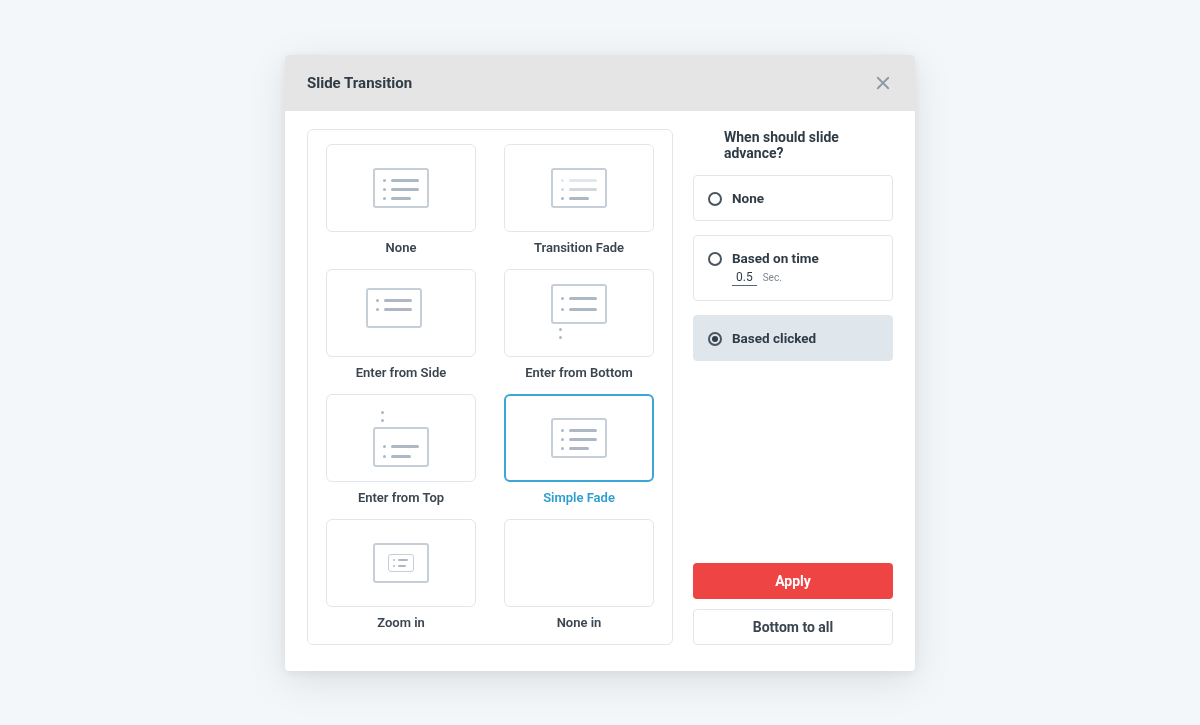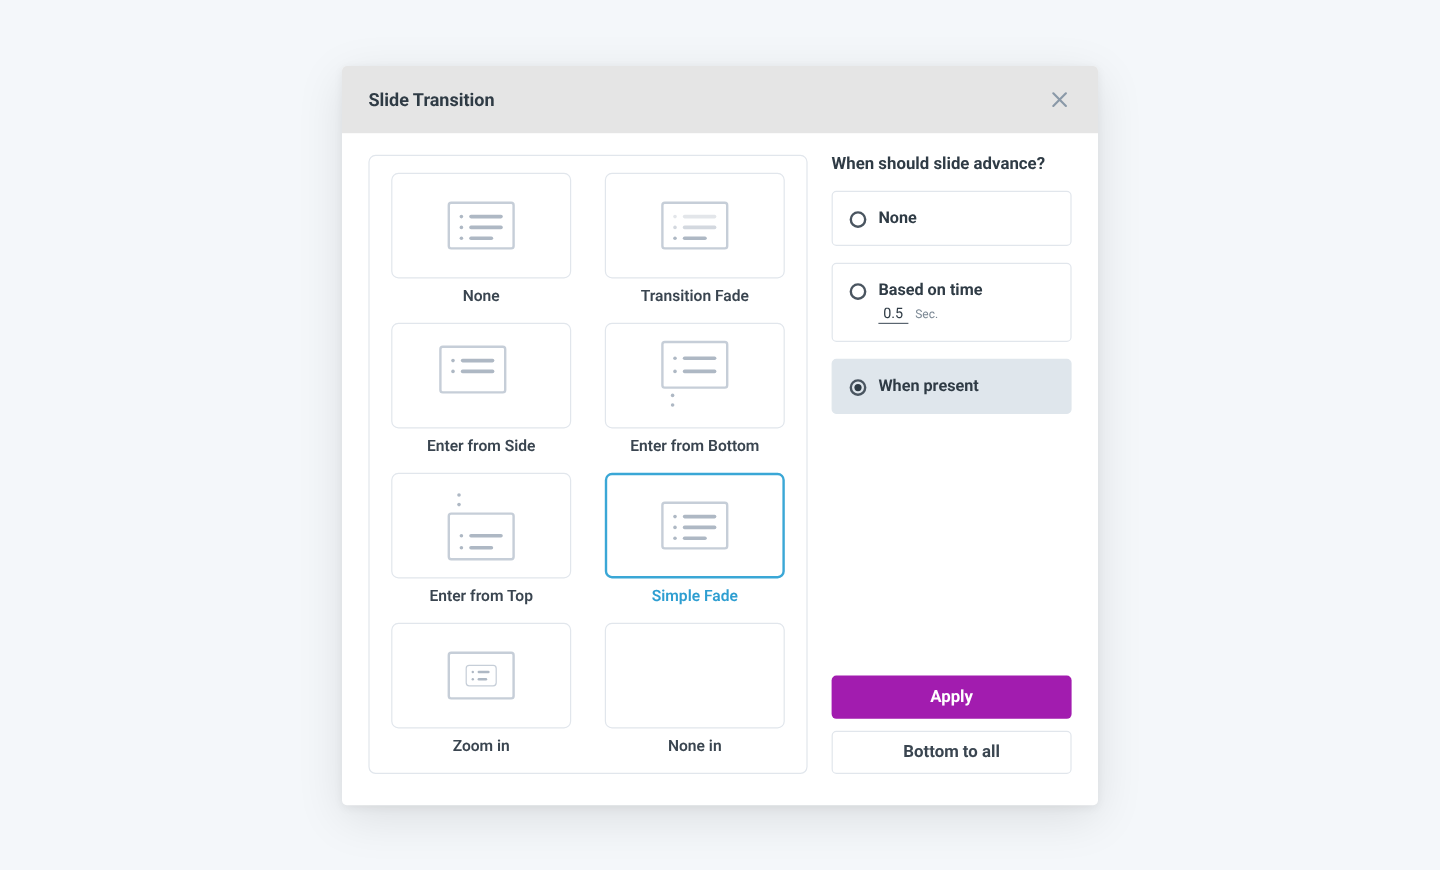--- a/index.html
+++ b/index.html
@@ -83,20 +83,21 @@
   .side-panel {
     width: 200px;
     display: flex;
     flex-direction: column;
   }
   .side-title {
     font-size: 14px;
     font-weight: 700;
     color: #2f3b45;
     margin-bottom: 14px;
+    margin-left: 31px;
   }
   .radio-group {
     display: flex;
     flex-direction: column;
     gap: 14px;
   }
   .radio-card {
     border: 1px solid #e1e6ec;
     border-radius: 4px;
     padding: 14px 14px;
@@ -166,21 +167,21 @@
     height: 36px;
     border-radius: 4px;
     font-size: 14px;
     font-weight: 700;
     display: flex;
     align-items: center;
     justify-content: center;
     cursor: pointer;
   }
   .btn-primary {
-    background: #a21caf;
+    background: #ef4444;
     color: #fff;
   }
   .btn-secondary {
     background: #fff;
     color: #3a4550;
     border: 1px solid #e1e6ec;
   }
   
   .slide-glyph {
     border: 2px solid #c6ced8;
@@ -341,21 +342,21 @@
             <div class="time-row">
               <span class="time-value">0.5</span>
               <span class="time-unit">Sec.</span>
             </div>
           </div>
         </div>
 
         <div class="radio-card selected">
           <div class="radio-circle"></div>
           <div class="radio-content">
-            <div class="radio-label">When present</div>
+            <div class="radio-label">Based clicked</div>
           </div>
         </div>
 
 
       </div>
 
       <div class="actions">
         <div class="btn btn-primary">Apply</div>
         <div class="btn btn-secondary">Bottom to all</div>
       </div>

